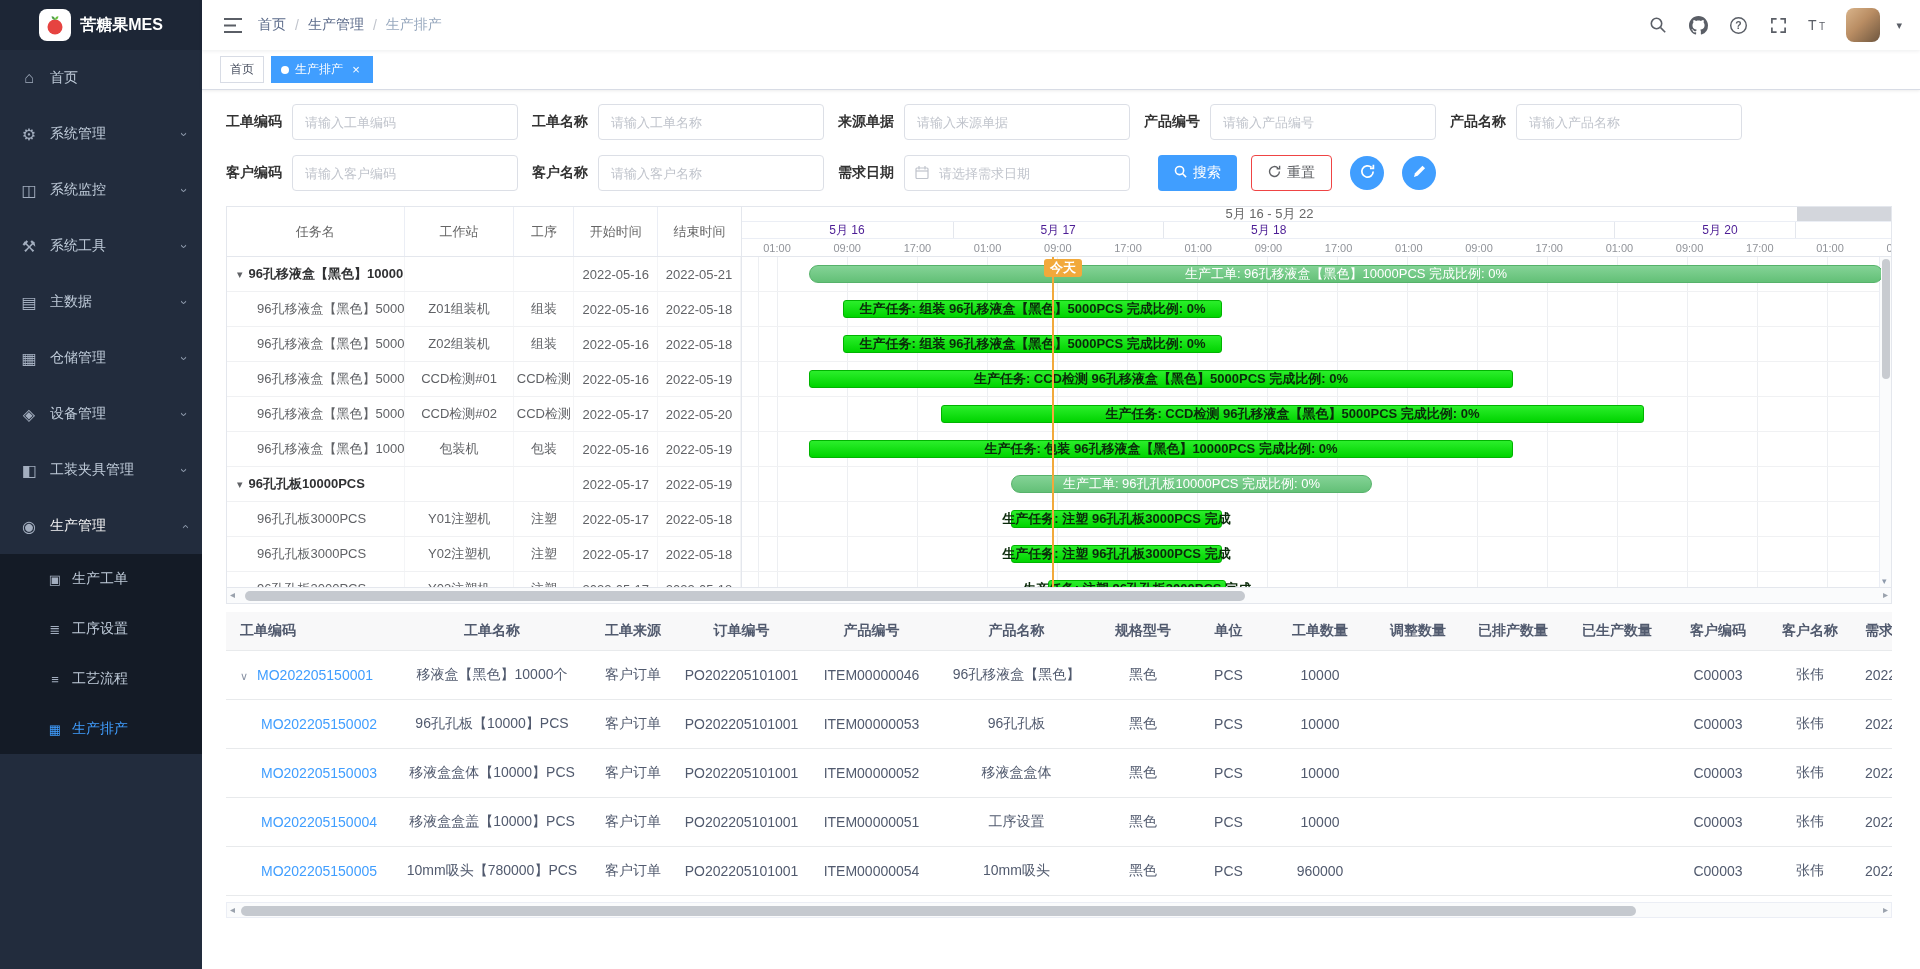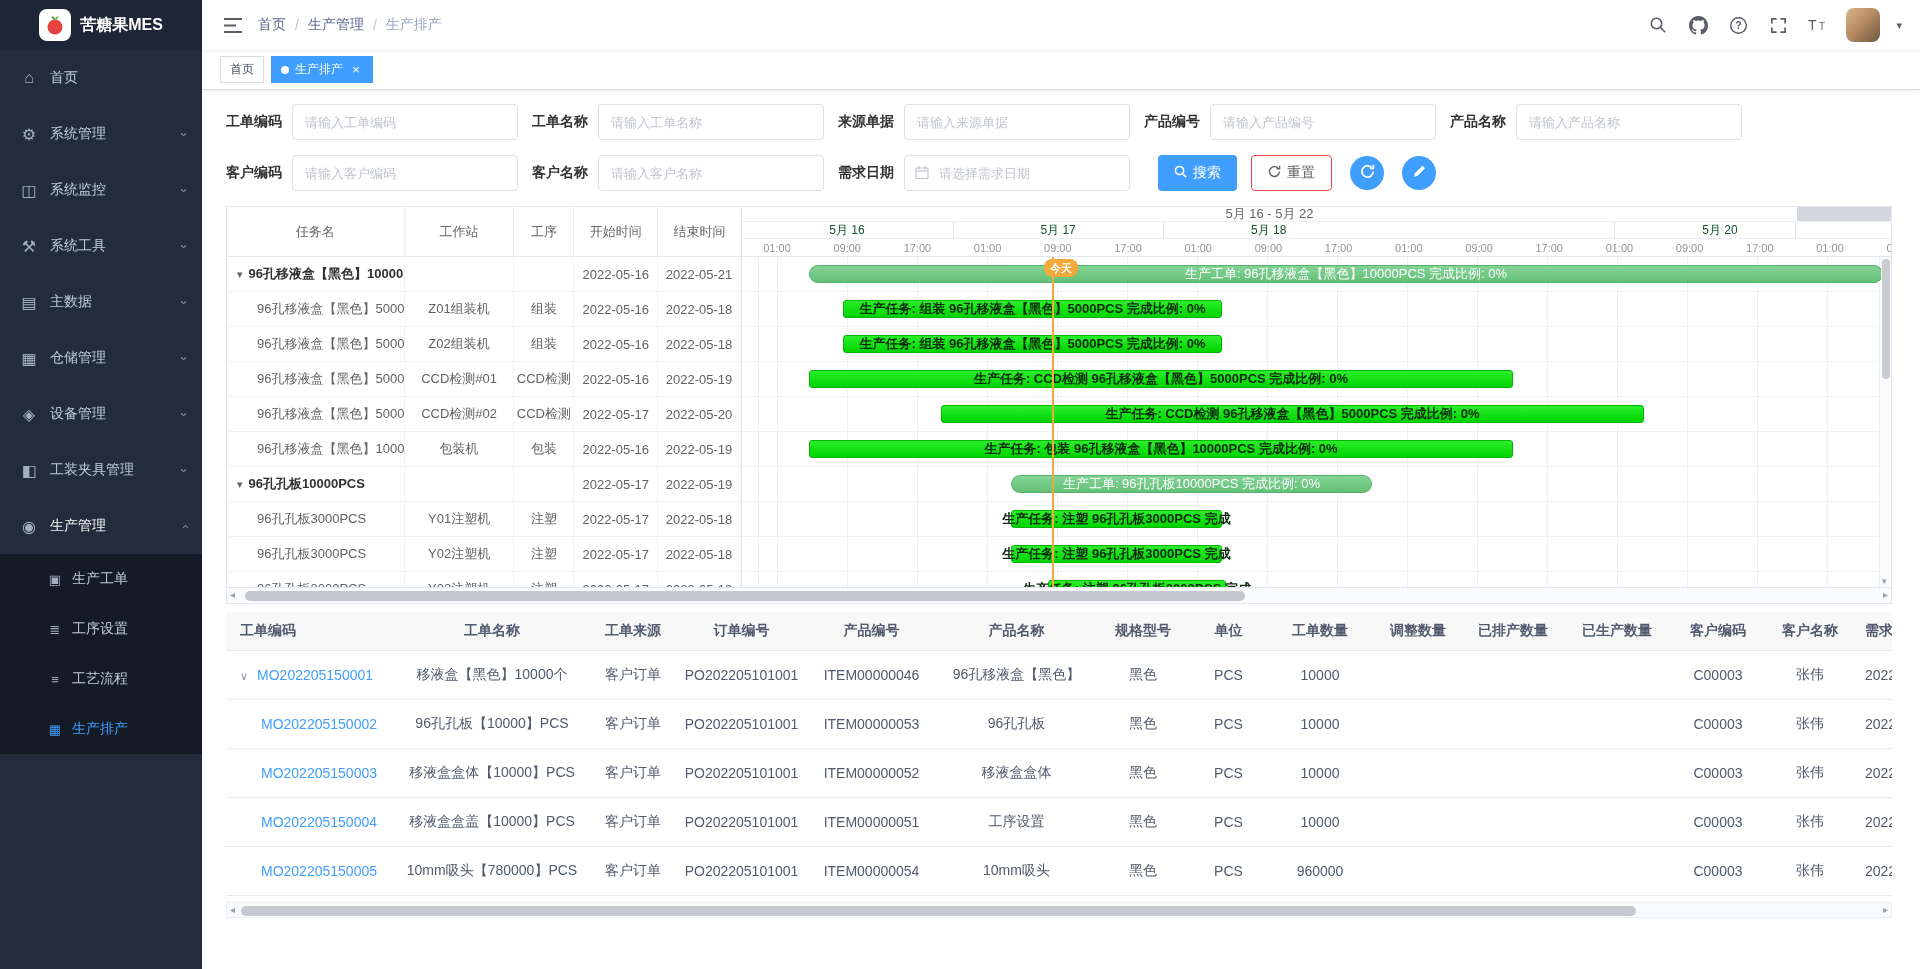--- a/index.html
+++ b/index.html
@@ -64,41 +64,41 @@
   .g-head{display:flex;border-bottom:1px solid #e4e7ed}
   .g-left-head{width:515px;display:flex;border-right:1px solid #e4e7ed;background:#fff}
   .gl-hcell{height:49px;display:flex;align-items:center;justify-content:center;font-size:13px;color:#666;border-right:1px solid #ebeef5}
   .gl-hcell:last-child{border-right:none}
   .w0{width:178px}.w1{width:110px}.w2{width:60px}.w3{width:84px}.w4{width:83px}
   .g-tl-head{flex:1;min-width:0}
   .g-range-row{height:15px;display:flex;border-bottom:1px solid #ebeef5}
   .g-range-cell{flex:1;display:flex;align-items:center;justify-content:center;font-size:13px;color:#666}
   .g-range-gray{width:94px;background:#d3d6dc}
   .g-day-row{height:17px;position:relative;border-bottom:1px solid #ebeef5;overflow:hidden}
-  .day-cell{position:absolute;top:0;height:17px;width:210px;display:flex;align-items:center;justify-content:center;font-size:12px;color:#14532d;border-left:1px solid #e4e7ed}
+  .day-cell{position:absolute;top:0;height:17px;width:210px;display:flex;align-items:center;justify-content:center;font-size:12px;color:#4c1d95;border-left:1px solid #e4e7ed}
   .day-cell.first{border-left:none}
   .g-hour-row{height:17px;position:relative;overflow:hidden}
   .hour-cell{position:absolute;top:0;height:17px;width:70px;display:flex;align-items:center;justify-content:center;font-size:11px;color:#909399}
   .g-body{display:flex;height:330px;overflow:hidden;position:relative}
   .g-left-body{width:515px;border-right:1px solid #e4e7ed}
   .gl-row{display:flex;height:35px;border-bottom:1px solid #f0f1f3}
   .gl-cell{display:flex;align-items:center;justify-content:center;font-size:13px;color:#606266;border-right:1px solid #f4f5f7;white-space:nowrap;overflow:hidden}
   .gl-cell.name{justify-content:flex-start;padding-left:10px;color:#303133}
   .gl-cell.name.child{padding-left:30px;color:#606266}
   .gl-row.parent .gl-cell.name{font-weight:bold}
   .tri{color:#606266;font-size:11px;margin-right:6px;cursor:pointer}
   .g-tl-body{position:relative;width:1139px;overflow:hidden;
     background-image:repeating-linear-gradient(to right,#edeff2 0 1px,transparent 1px 70px);
     background-position:35px 0}
   .lane{position:relative;height:35px;border-bottom:1px solid #f0f1f3}
   .bar{position:absolute;top:8px;height:18px;display:flex;align-items:center;justify-content:center;white-space:nowrap;font-size:13px;z-index:2;cursor:pointer}
   .bar-order{background:linear-gradient(#84d396,#63c077);border:1px solid #56b26a;border-radius:9px;color:#fff}
   .bar-task{background:linear-gradient(#2bee2b,#00d400);border:1px solid #00b400;border-radius:3px;color:#0a2a0a;font-weight:bold;overflow:visible}
   .today-line{position:absolute;top:0;bottom:0;width:2px;background:#f2a93b;z-index:3}
-  .today-label{position:absolute;top:2px;height:18px;padding:0 6px;background:#f2a93b;color:#fff;font-size:11px;font-weight:bold;display:flex;align-items:center;z-index:4;border-radius:8px}
+  .today-label{position:absolute;top:2px;height:18px;padding:0 6px;background:#f2a93b;color:#fff;font-size:13px;font-weight:bold;display:flex;align-items:center;z-index:4;border-radius:3px}
   .g-vscroll{position:absolute;right:0;top:0;bottom:0;width:12px;background:#fafbfc;border-left:1px solid #ebeef5}
   .g-vthumb{position:absolute;top:2px;left:2px;width:8px;height:120px;background:#c8cbd0;border-radius:4px}
   .g-varrow{position:absolute;bottom:1px;left:2px;font-size:9px;color:#8d99ab;cursor:pointer}
   .g-hscroll,.t-hscroll{height:16px;background:#fafbfc;border-top:1px solid #e4e7ed;position:relative}
   .t-hscroll{width:1666px;border:1px solid #ebeef5;margin-top:6px}
   .sthumb{position:absolute;top:3px;height:10px;background:#c5c9cf;border-radius:5px;cursor:pointer}
   .sarrow{position:absolute;top:1px;font-size:10px;color:#9aa2ad;cursor:pointer}
   .sarrow.left{left:3px}.sarrow.right{right:3px}
 
   

